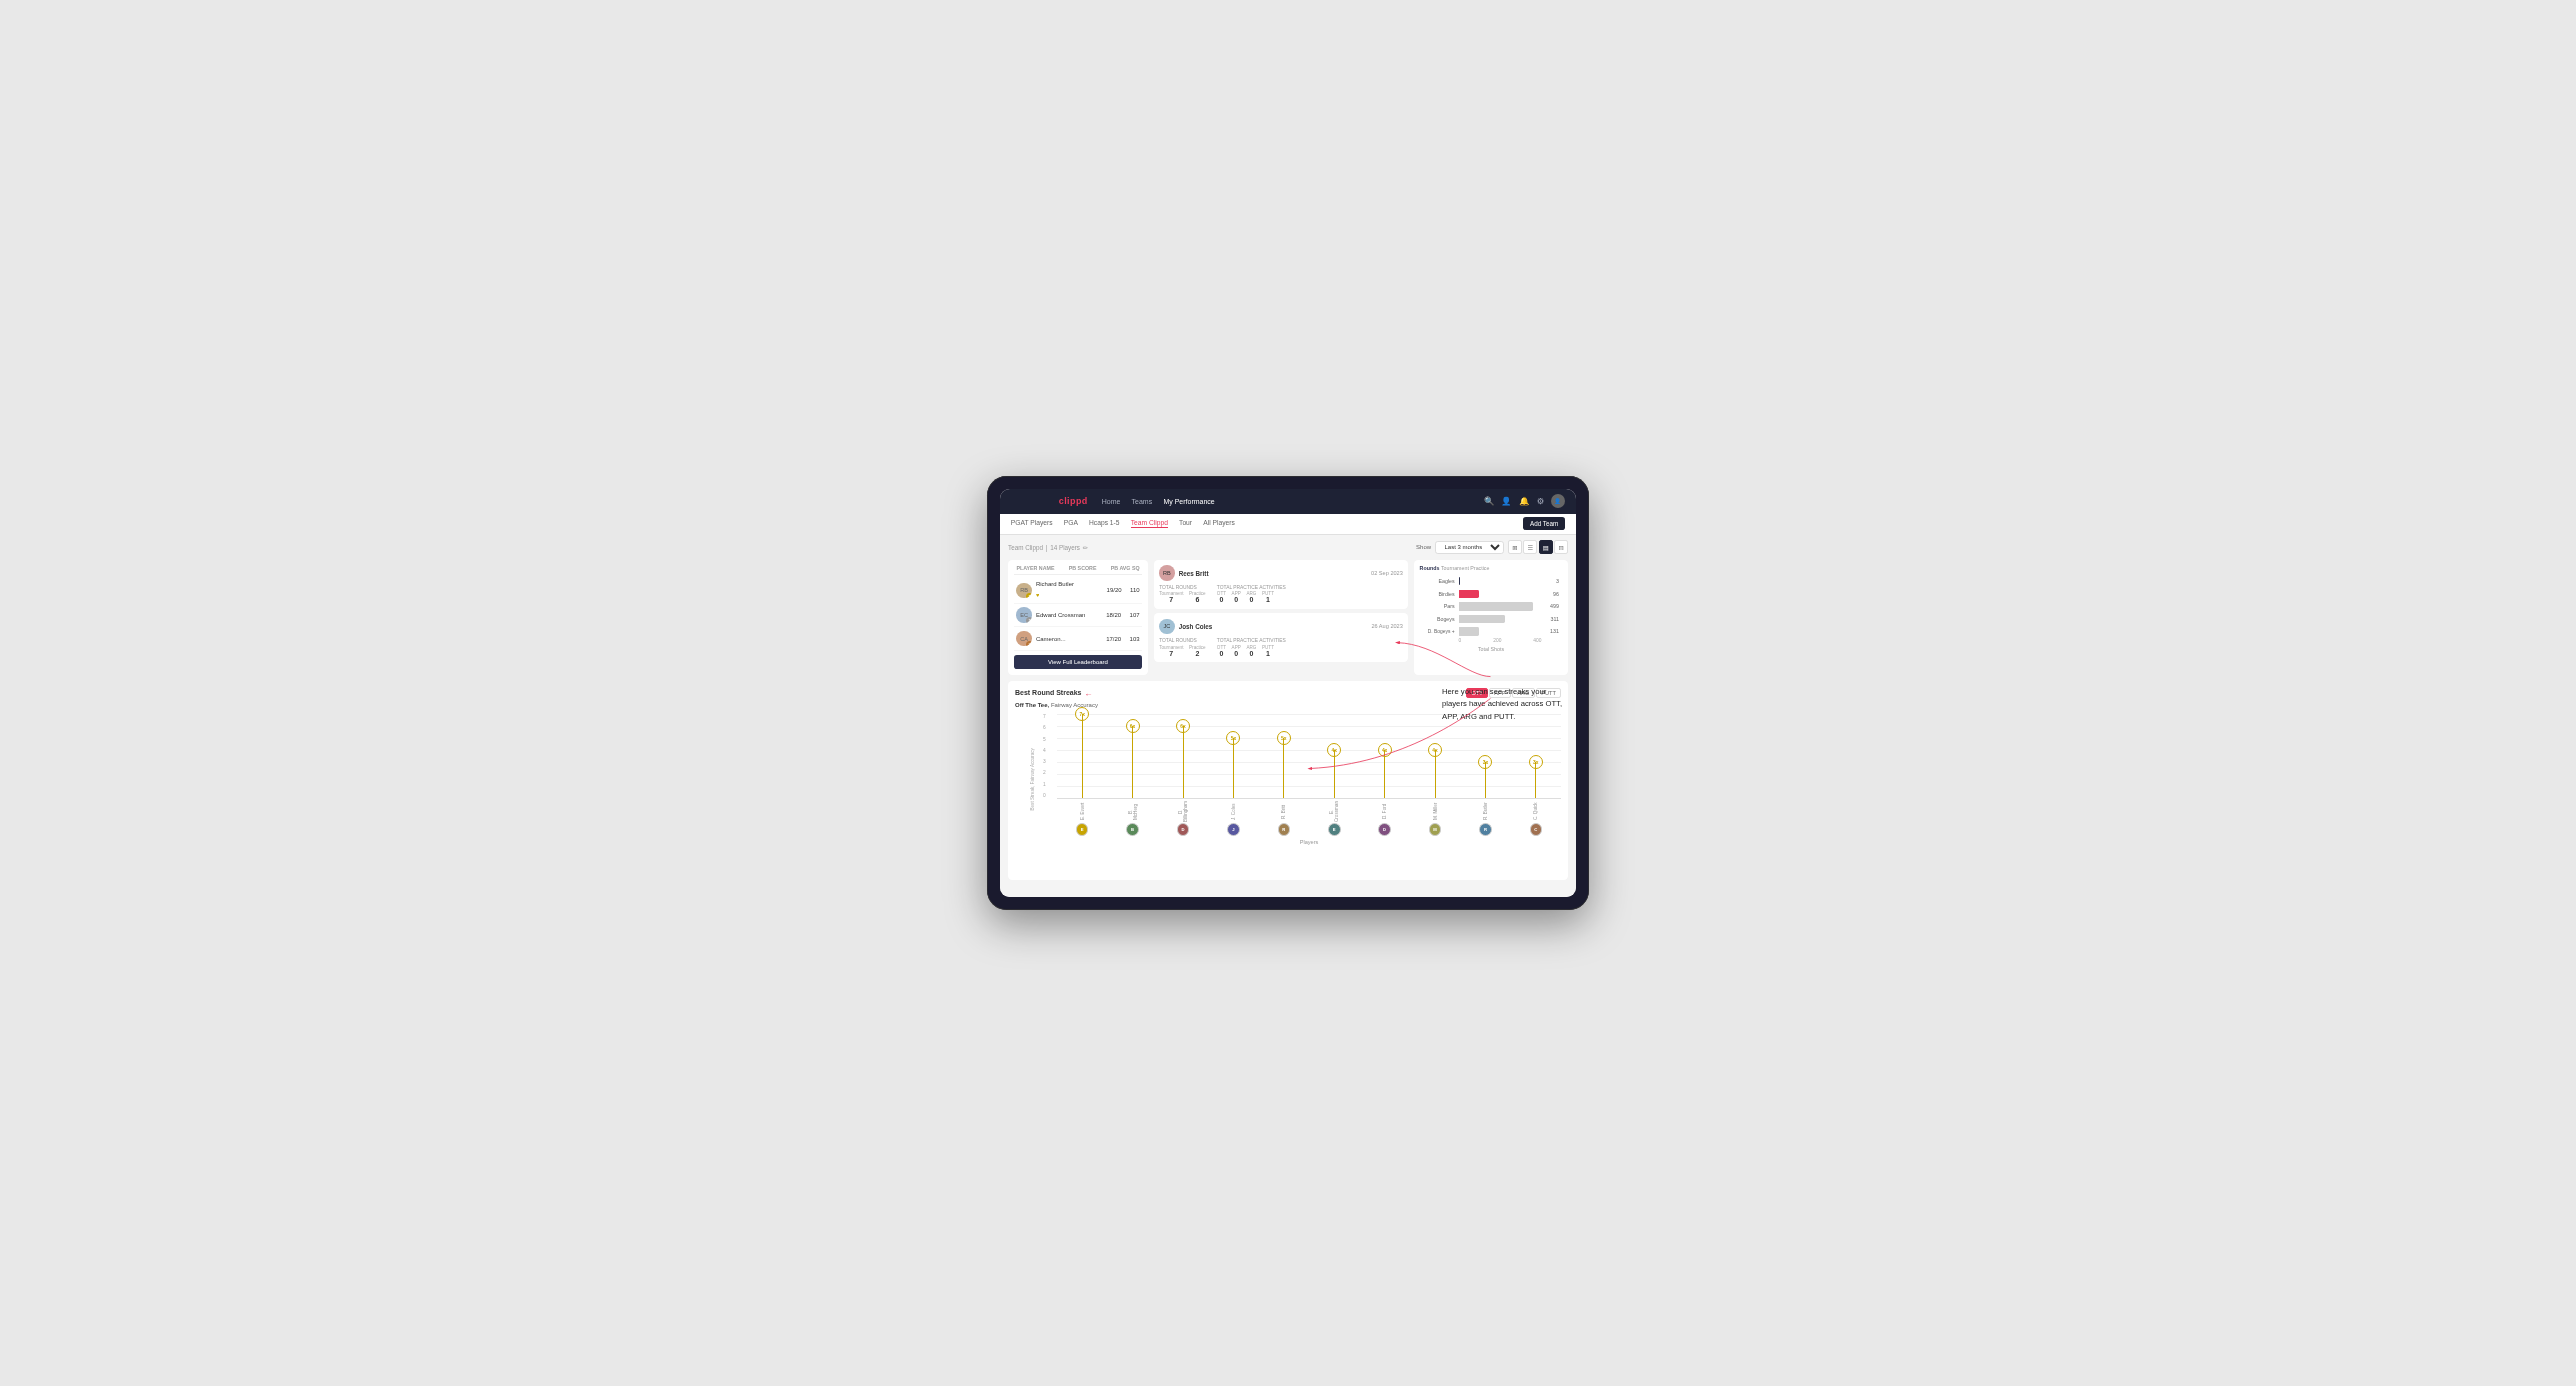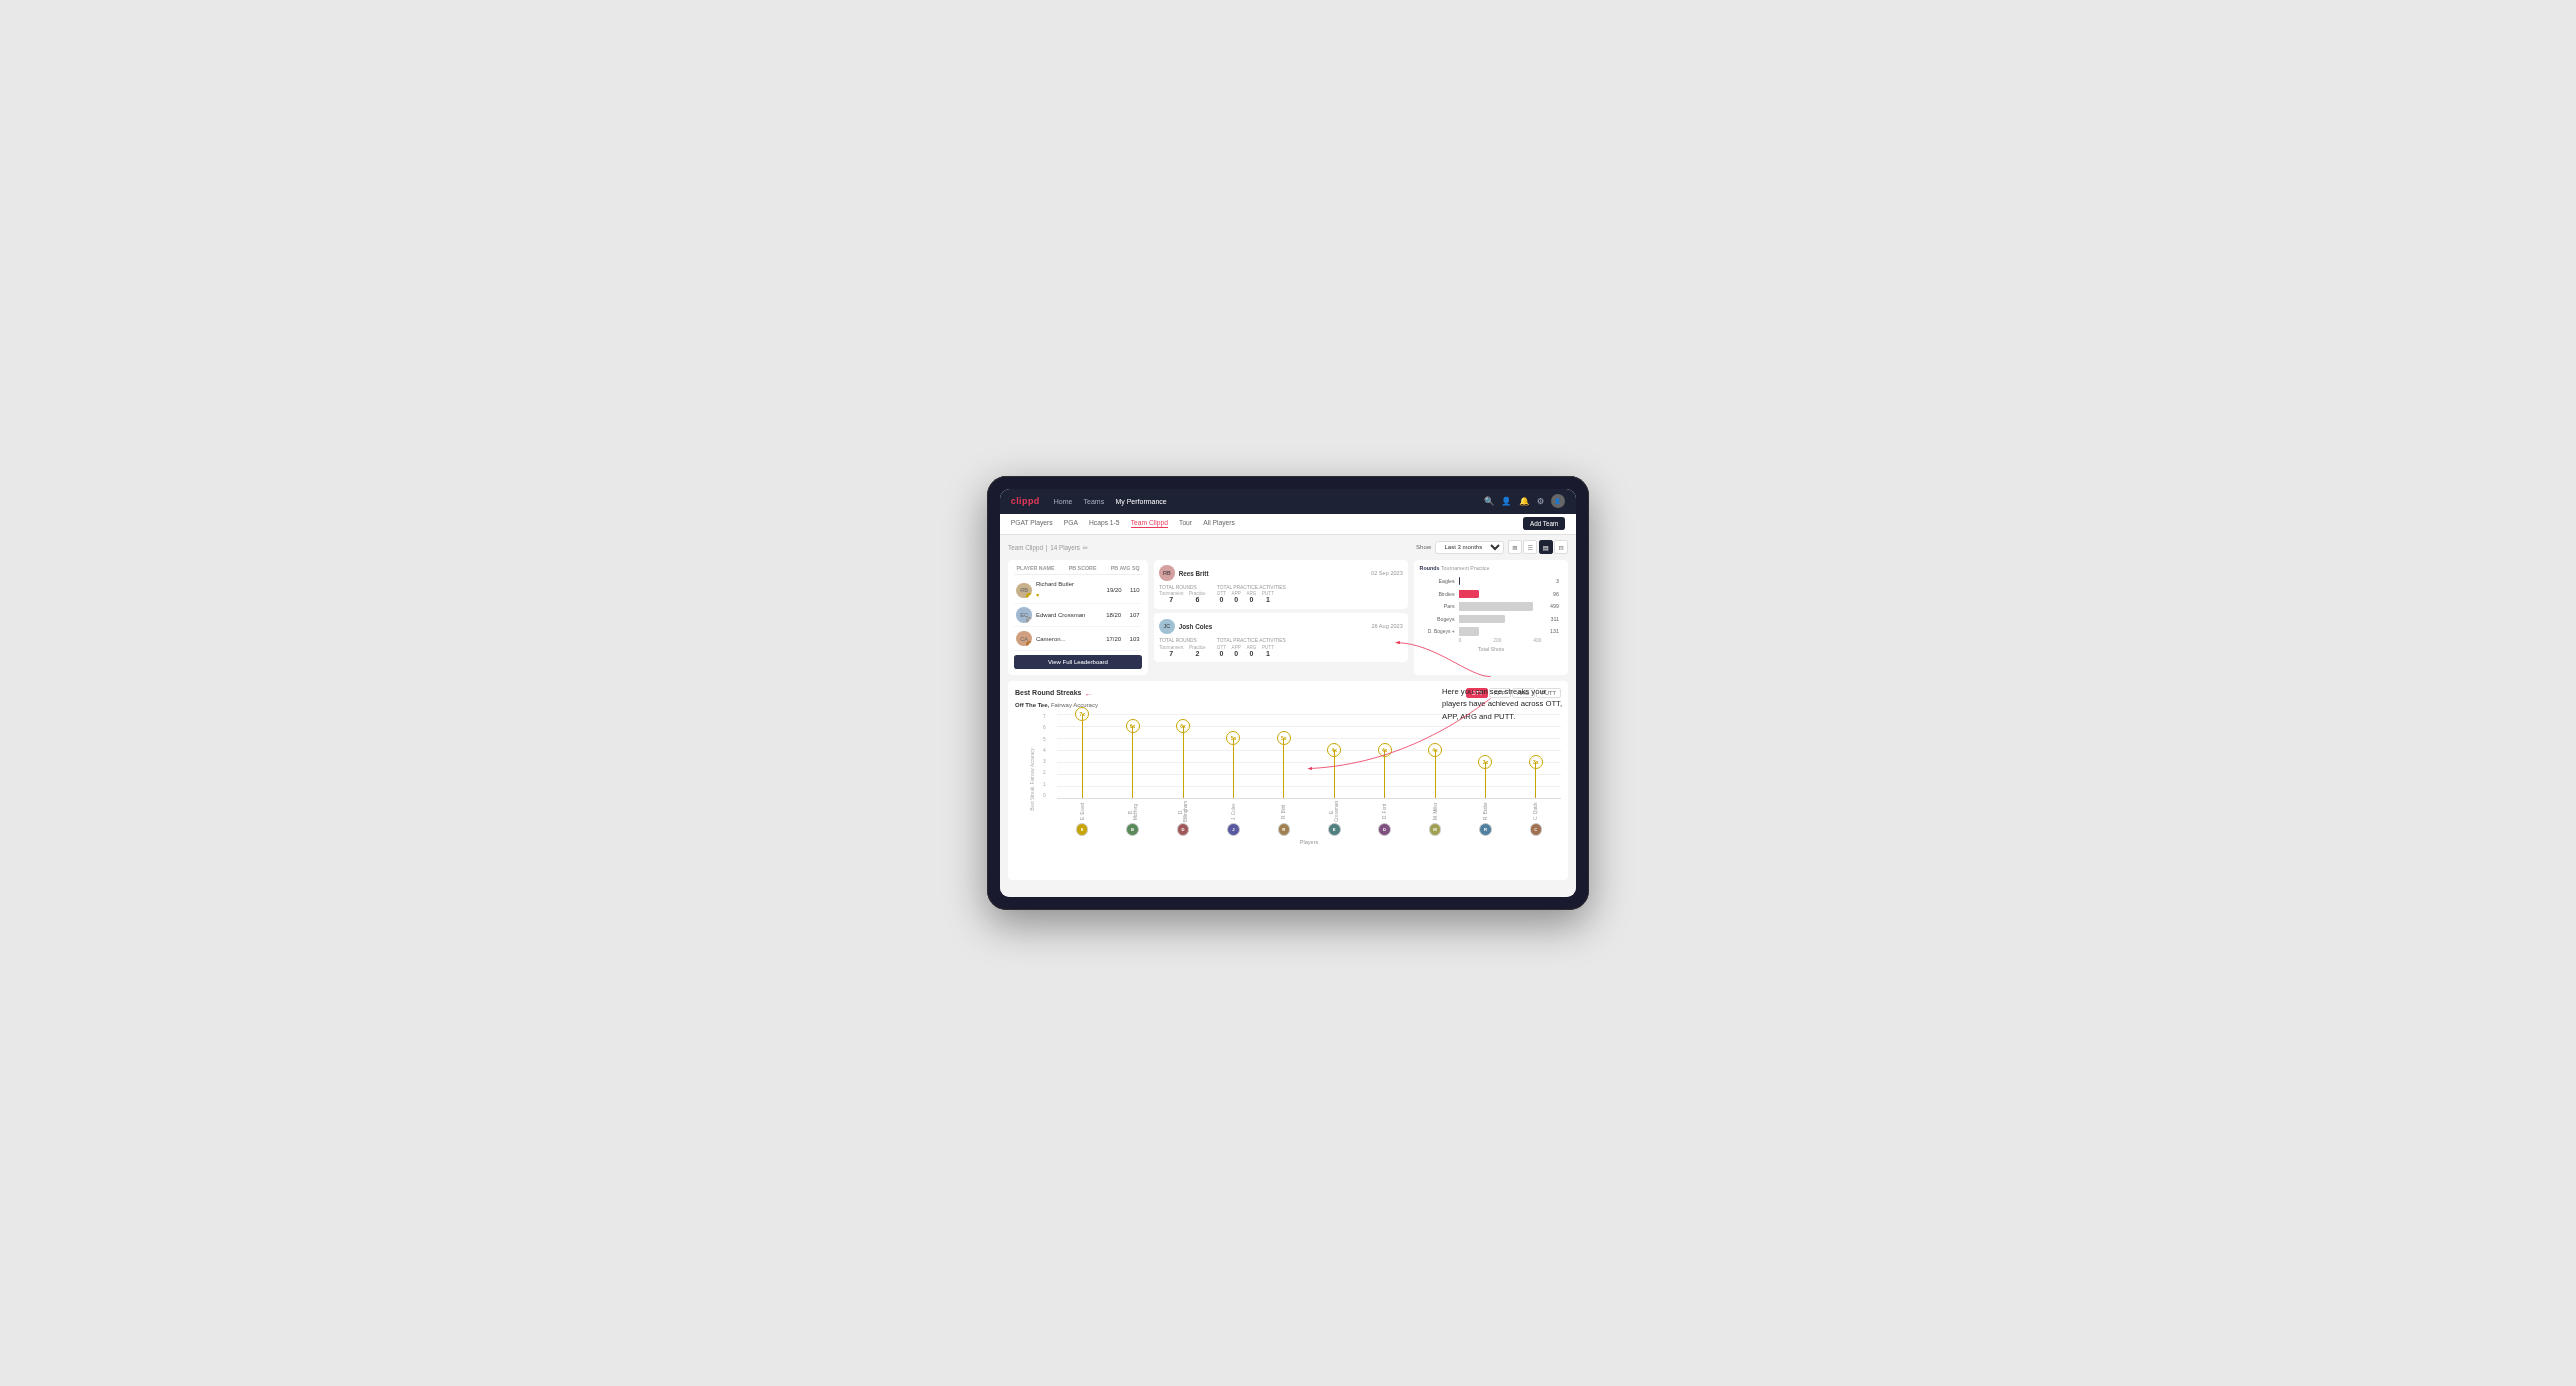--- a/index.html
+++ b/index.html
@@ -41,20 +41,21 @@
       height: 25px;
       flex-shrink: 0;
     }
 
     .nav-logo {
       color: #e8395a;
       font-weight: 700;
       font-size: 9px;
       margin-right: 14px;
       letter-spacing: 0.4px;
+      margin-left: 48px;
     }
 
     .nav-links {
       display: flex;
       gap: 11.2px;
       flex: 1;
     }
 
     .nav-link {
       color: #aab0c0;

